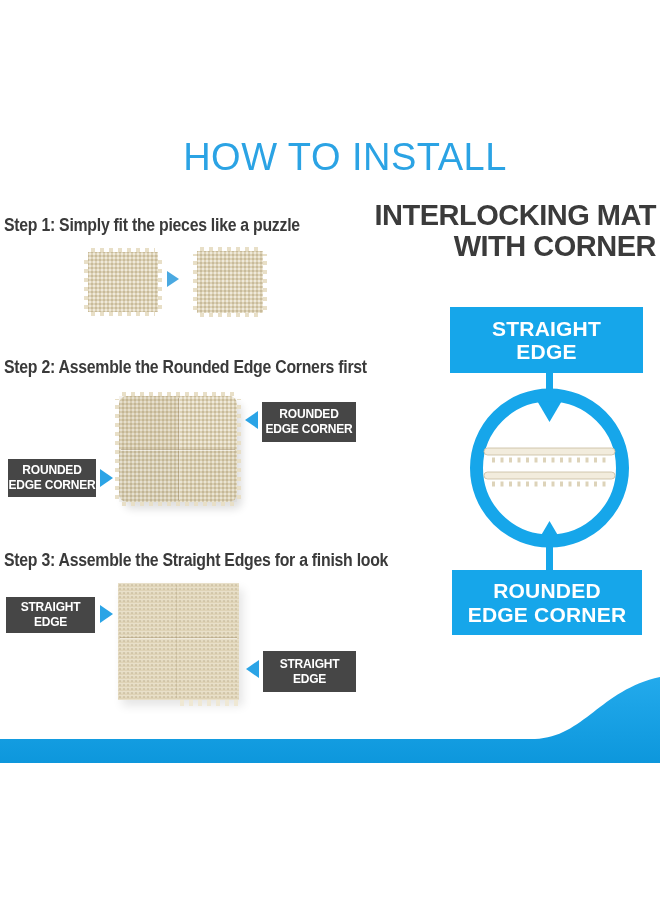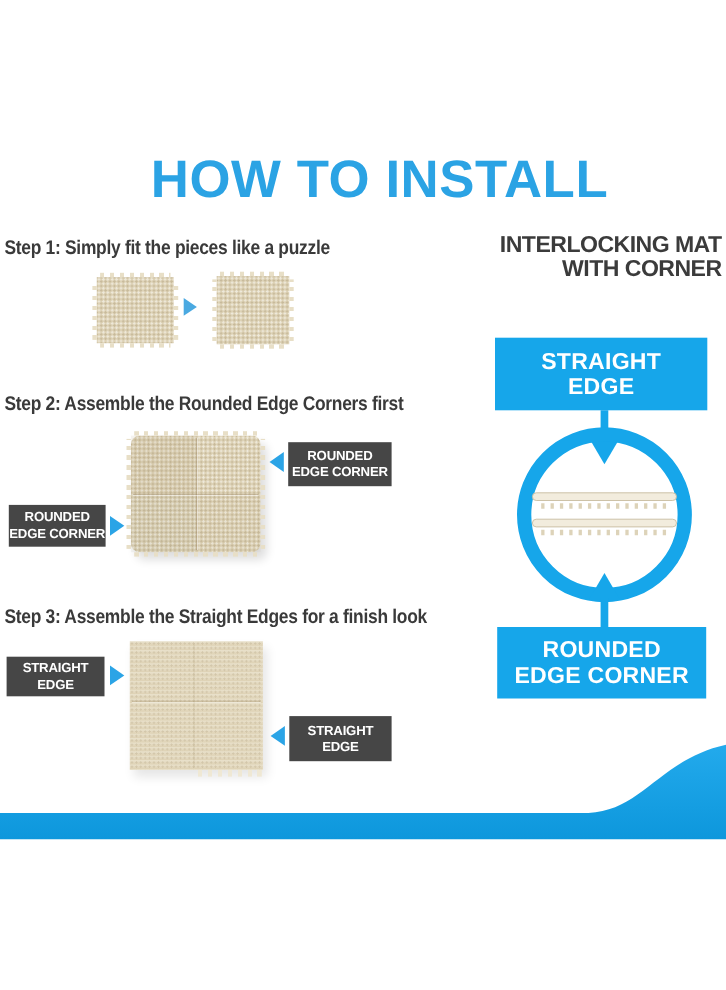--- a/index.html
+++ b/index.html
@@ -3,29 +3,29 @@
 <meta charset="utf-8">
 <style>
   html,body{margin:0;padding:0;background:#fff;}
   .page{
     position:relative;width:660px;height:900px;background:#ffffff;overflow:hidden;
     font-family:"Liberation Sans",sans-serif;
   }
   
   .main-title{
     position:absolute;left:30px;top:136px;width:630px;text-align:center;
-    font-size:48px;font-weight:bold;color:#2ba3e4;letter-spacing:0.5px;margin:0;
+    font-size:38px;font-weight:normal;color:#2ba3e4;letter-spacing:0.5px;margin:0;
   }
   .step-heading{
     position:absolute;left:4px;margin:0;font-size:18px;font-weight:bold;color:#3a3a3a;
     letter-spacing:-0.3px;transform:scaleX(.88);transform-origin:0 50%;white-space:nowrap;
   }
   .rc-heading{
-    position:absolute;right:4px;top:212px;margin:0;text-align:right;
-    font-size:21px;font-weight:bold;color:#3b3b3b;line-height:1.07;letter-spacing:-0.5px;
+    position:absolute;right:4px;top:200px;margin:0;text-align:right;
+    font-size:29px;font-weight:bold;color:#3b3b3b;line-height:1.07;letter-spacing:-0.5px;
   }
   
   .tile{
     position:absolute;
     background-color:#ddd2b6;
     background-image:
       radial-gradient(rgba(255,255,255,.5) .8px, transparent .9px),
       radial-gradient(rgba(146,125,86,.28) .8px, transparent .9px);
     background-size:4px 4px,4px 4px;background-position:0 0,2px 2px;
   }

